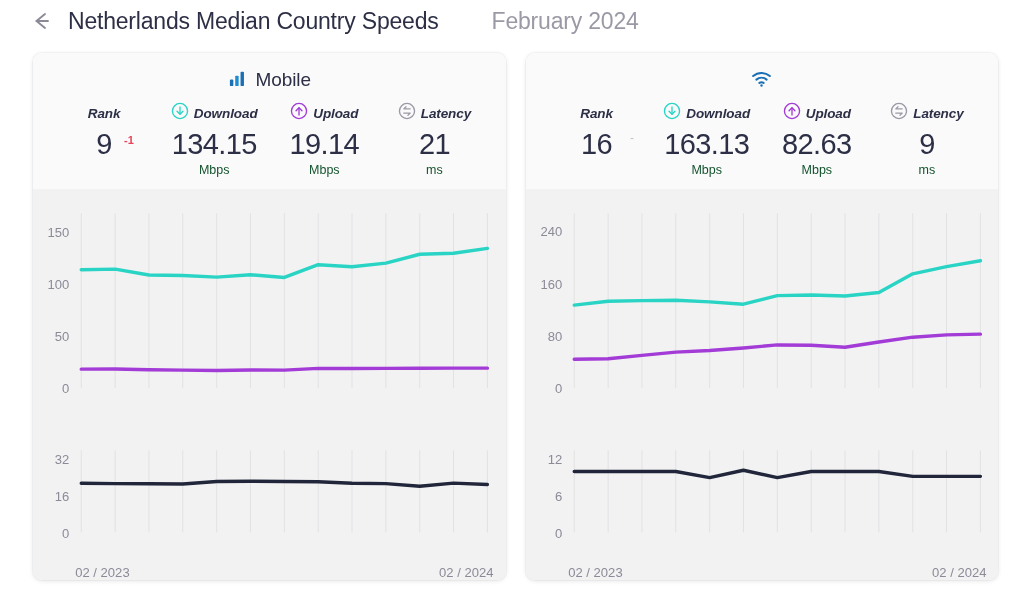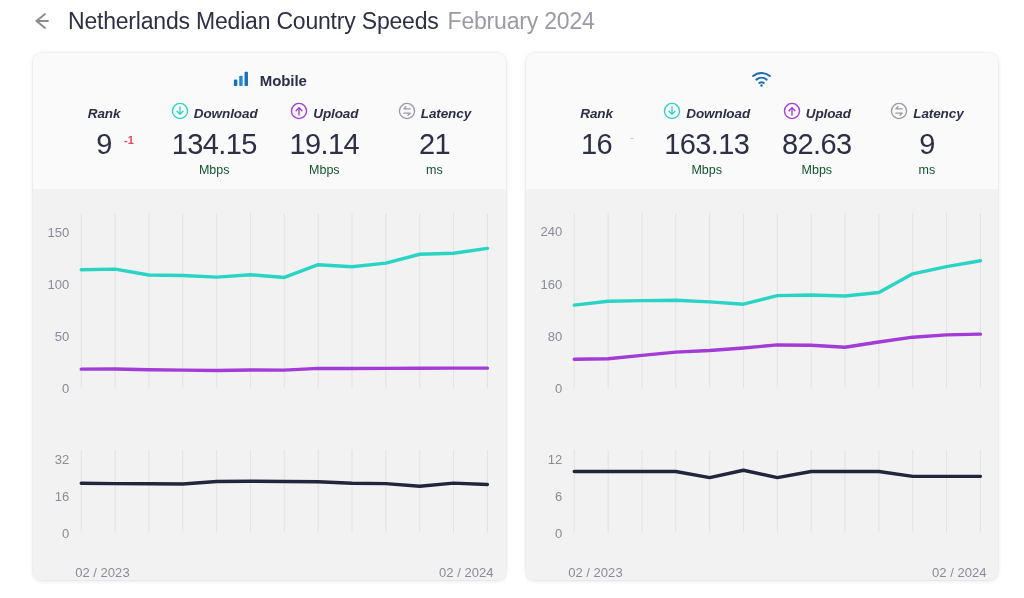--- a/index.html
+++ b/index.html
@@ -16,21 +16,21 @@
     gap: 14px;
     padding: 8px 0 0 28px;
     height: 42px;
   }
   .back-arrow { width: 26px; height: 26px; flex: 0 0 26px; display:block; }
   .title-wrap { display: flex; align-items: baseline; gap: 9px; }
   .title-main {
     font-size: 23px; color: #2c2f45; font-weight: 400; letter-spacing: -0.2px;
   }
   .title-sub {
-    font-size: 23px; color: #9a9aa6; font-weight: 400; letter-spacing: -0.2px;
+    font-size: 23px; color: #9a9aa6; font-weight: 400; letter-spacing: -0.2px; margin-left: 44px;
   }
 
   
   .cards {
     display: flex; gap: 20px;
     padding: 11px 26px 0 33px;
   }
   .card {
     flex: 1 1 0;
     background: #ffffff;
@@ -44,21 +44,21 @@
   
   .card-head {
     background: #fafafb;
     padding: 13px 0 12px 0;
   }
   .card-title {
     display: flex; align-items: center; justify-content: center;
     gap: 9px; height: 28px;
   }
   .card-title-text {
-    font-size: 15px; color: #2c2f45; font-weight: 700; letter-spacing: -0.1px;
+    font-size: 19px; color: #2c2f45; font-weight: 400; letter-spacing: -0.1px;
   }
 
   .stats {
     display: flex; align-items: flex-start;
     padding: 9px 16px 0 16px;
   }
   .stat { flex: 1 1 0; text-align: center; }
   .stat-label-row {
     display: flex; align-items: center; justify-content: center; gap: 5px;
     height: 20px;

